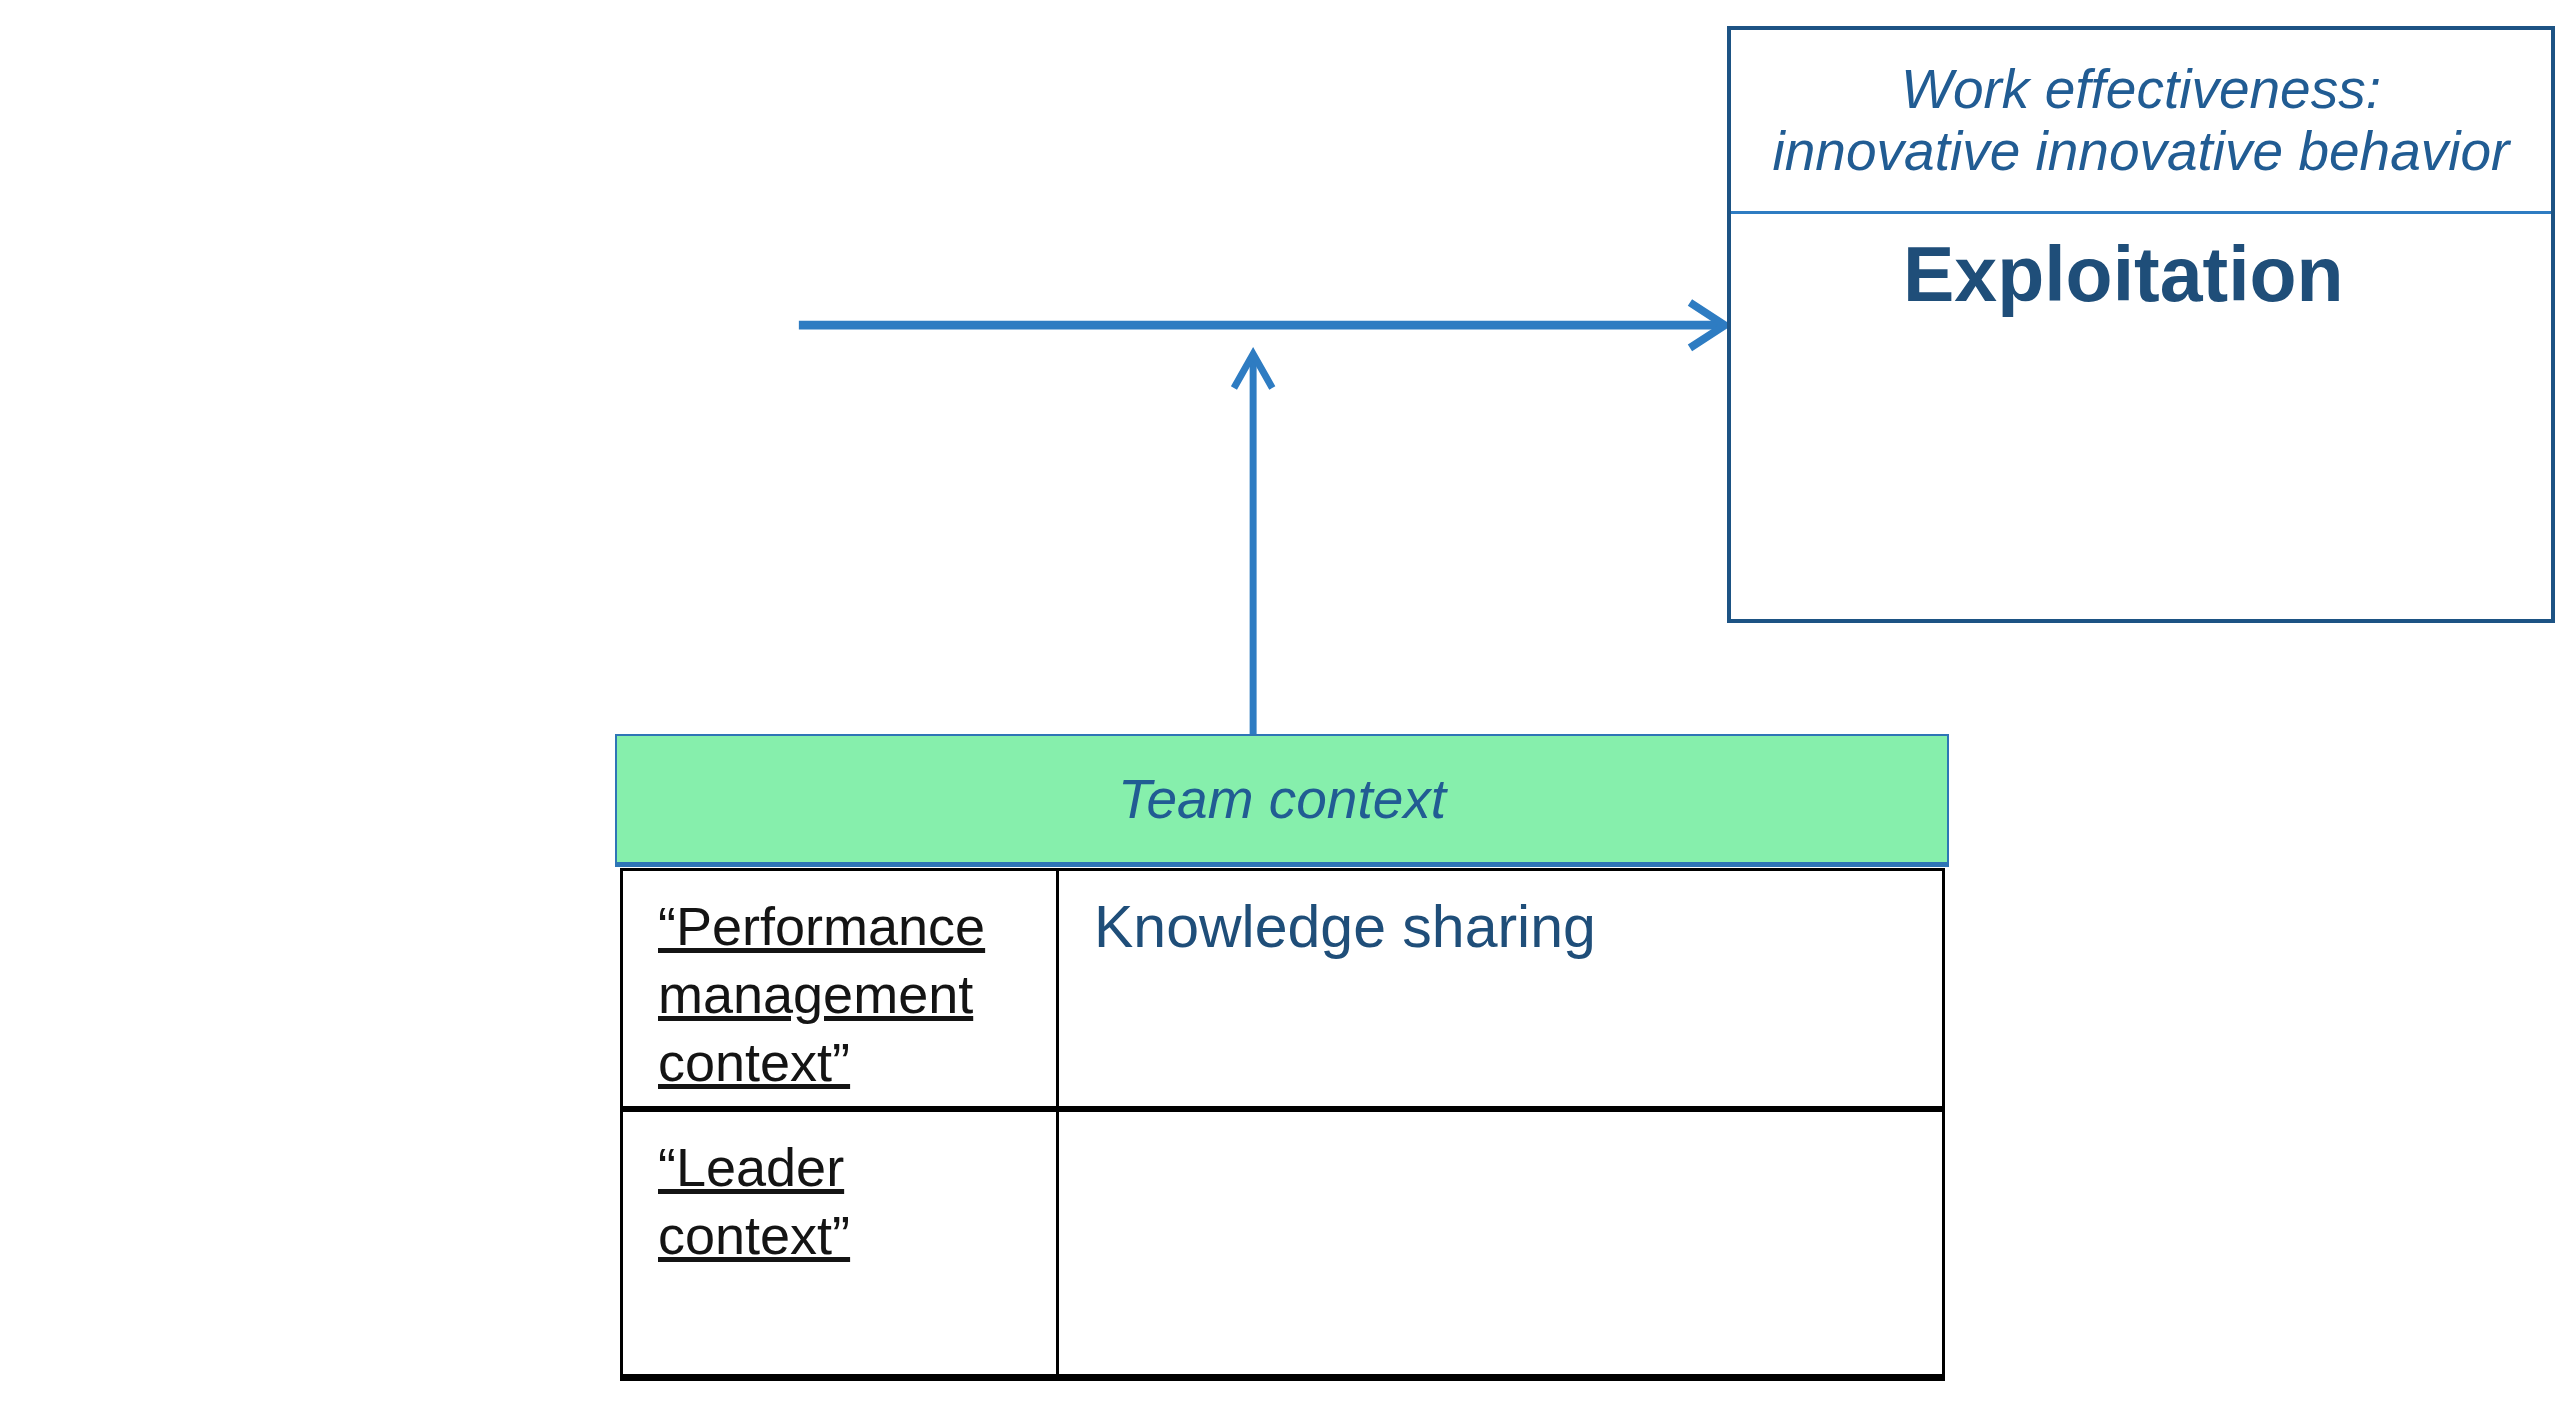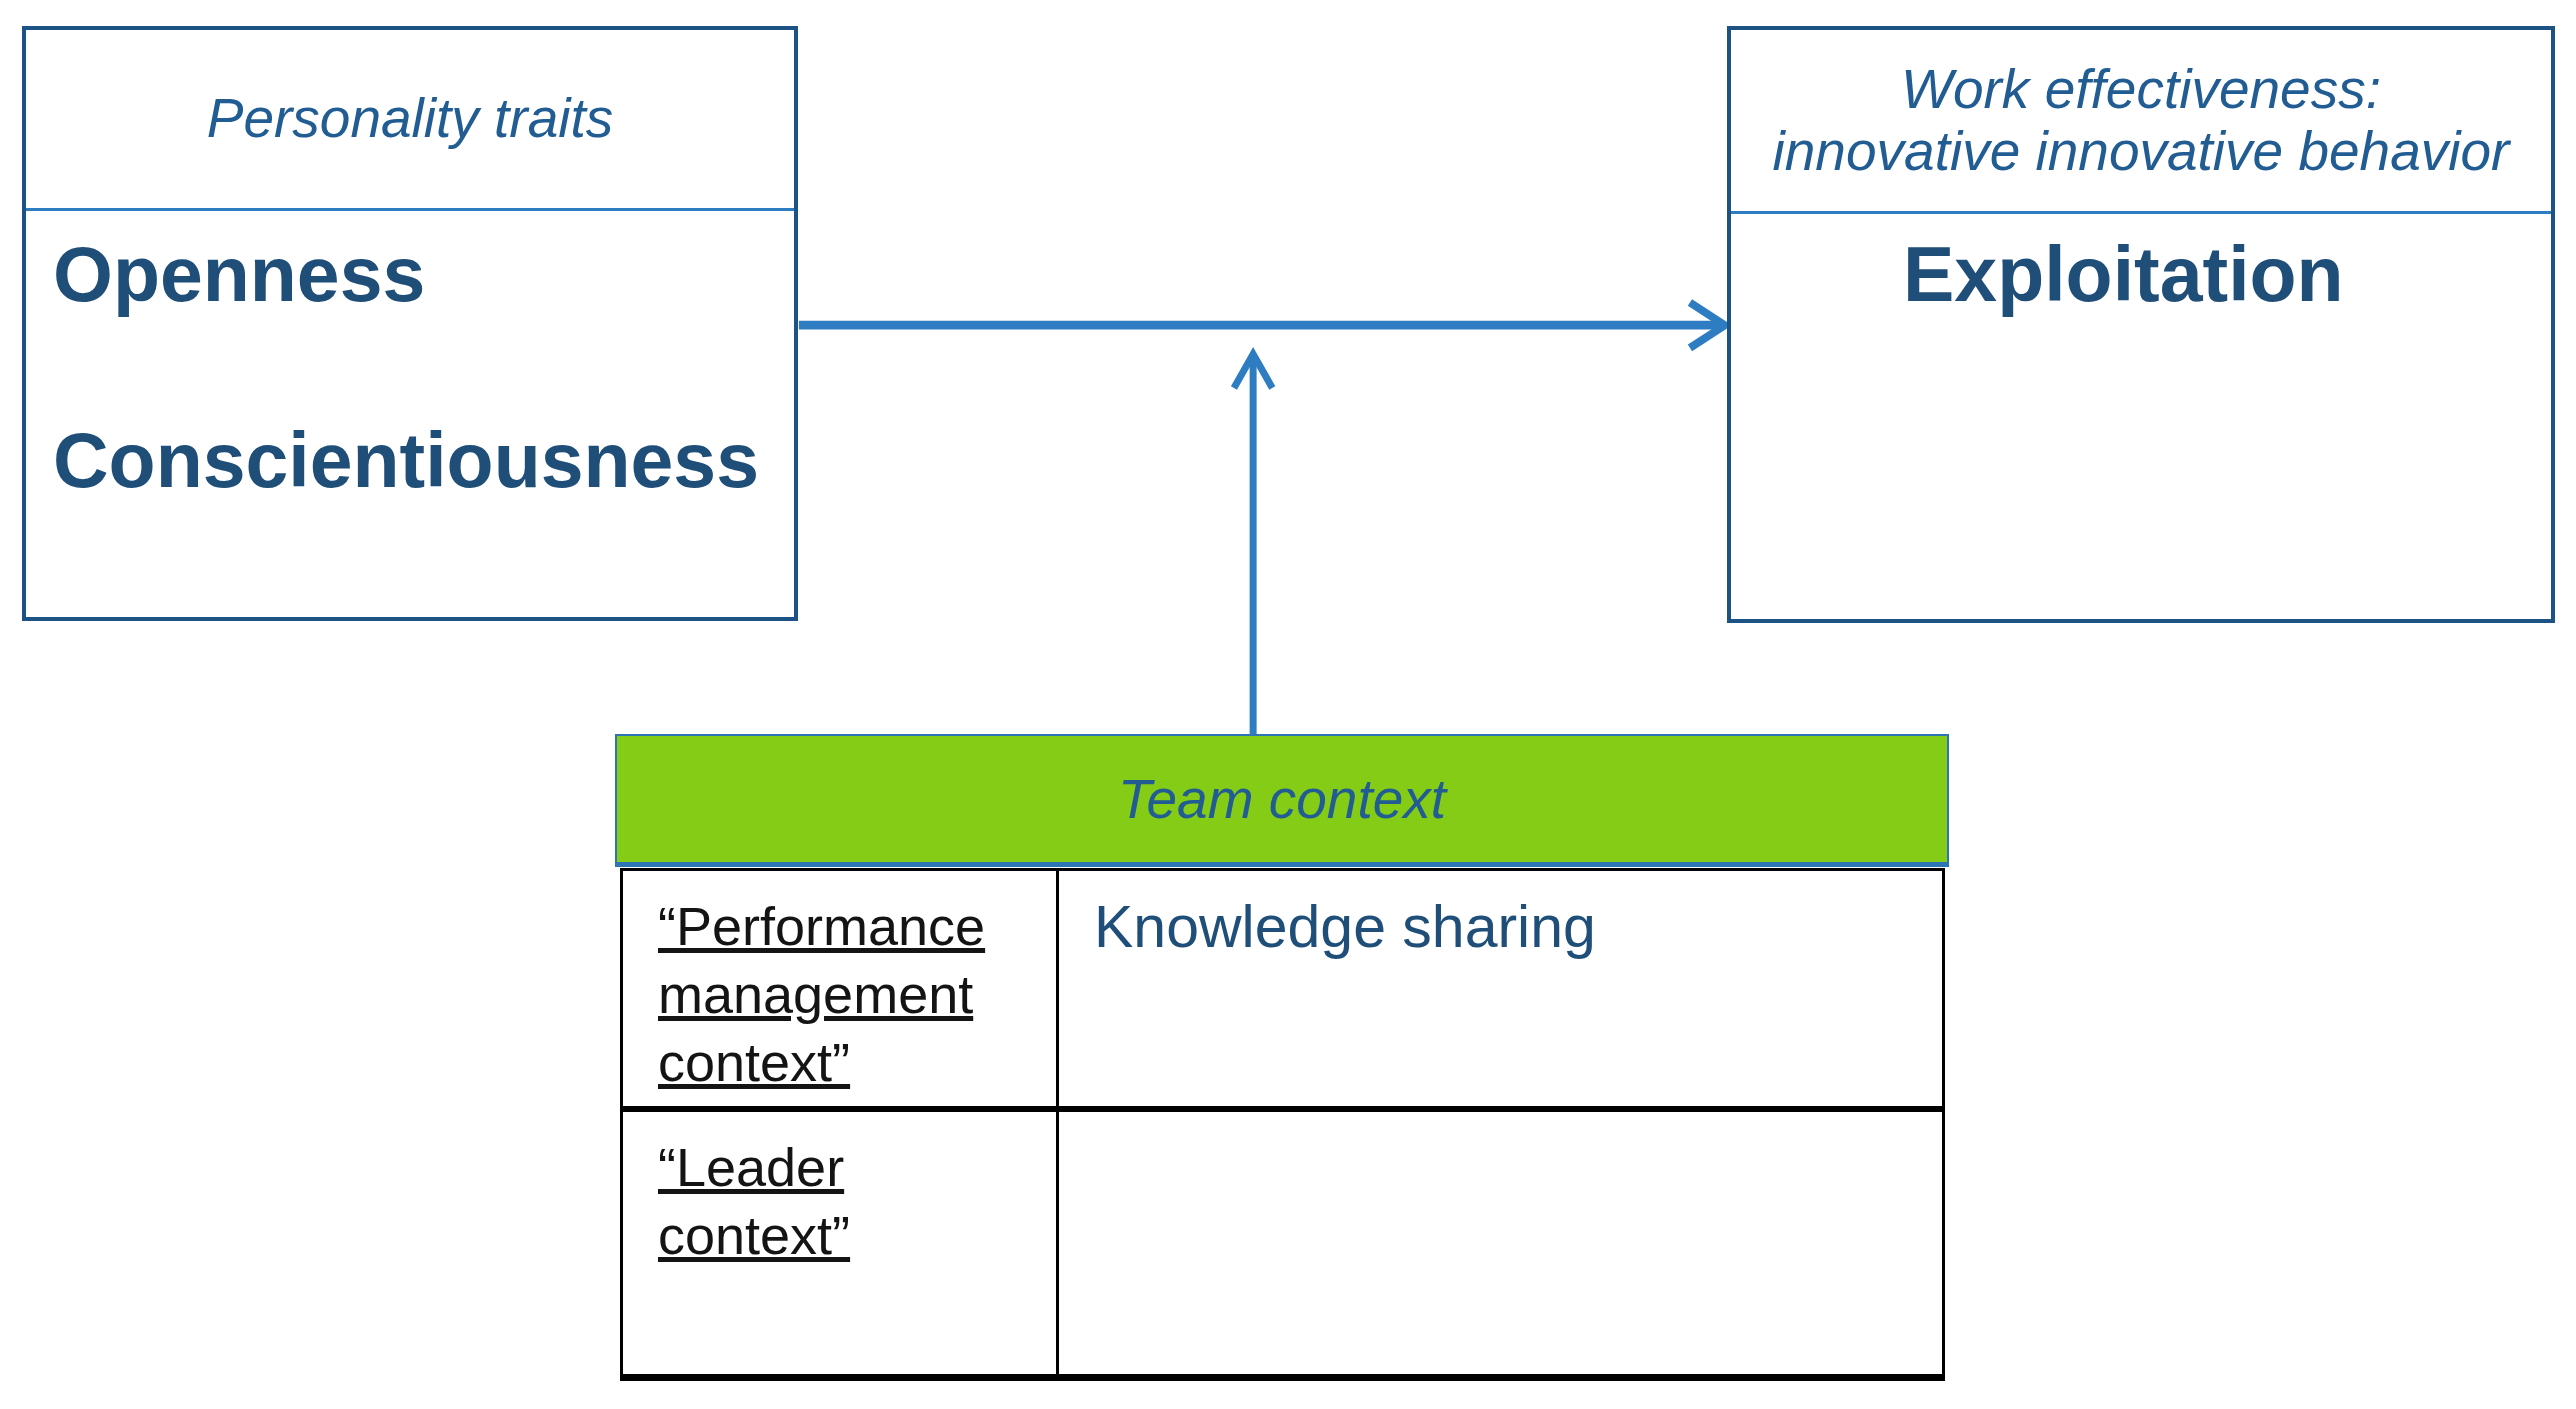--- a/index.html
+++ b/index.html
@@ -29,21 +29,21 @@
   .box-left .box-header{height:178px;}
   .box-right .box-header{height:181px;}
   .box-item{position:absolute;font-weight:bold;font-size:77px;color:var(--navy);line-height:1;white-space:nowrap;}
   .box-left .item-0{left:27px;top:206px;}
   .box-left .item-1{left:27px;top:392px;}
   .box-right .item-0{left:161px;top:206px;margin-left:11px;}
   .box-right .item-1{left:161px;top:392px;}
 
   .team-header{
     position:absolute;left:615px;top:734px;width:1330px;height:126px;
-    background:#84cc16;border:2.6px solid var(--team-border);border-bottom:5.2px solid var(--team-border);
+    background:#86efac;border:2.6px solid var(--team-border);border-bottom:5.2px solid var(--team-border);
     display:flex;align-items:center;justify-content:center;
     font-style:italic;font-size:55px;color:var(--header-navy);
   }
   .team-table{
     position:absolute;left:620px;top:868px;width:1325px;height:513px;
     box-sizing:border-box;background:#ffffff;
     border:3.5px solid var(--table-border);border-bottom:7px solid var(--table-border);
     display:grid;grid-template-columns:436px 1fr;grid-template-rows:241px 1fr;
   }
   .cell{box-sizing:border-box;padding:21px 26px 0 35px;}
@@ -61,25 +61,20 @@
     <g stroke="#2e7cc2" fill="none" stroke-linecap="butt">
       <line x1="916" y1="373" x2="1972" y2="373" stroke-width="10"></line>
       <polyline points="1938,347 1978,373 1938,399" stroke-width="9"></polyline>
     </g>
     <g stroke="#2e7cc2" fill="none" stroke-linecap="butt">
       <line x1="1437" y1="409" x2="1437" y2="845" stroke-width="8"></line>
       <polyline points="1415,445 1437,406 1459,445" stroke-width="8"></polyline>
     </g>
   </svg>
 
-  <div class="box box-left">
-    <div class="box-header">Personality traits</div>
-    <div class="box-item item-0">Openness</div>
-    <div class="box-item item-1">Conscientiousness</div>
-  </div>
 
   <div class="box box-right">
     <div class="box-header">Work effectiveness:
 innovative innovative behavior</div>
     <div class="box-item item-0">Exploitation</div>
   </div>
 
   <div class="team-header">Team context</div>
 
   <div class="team-table">

